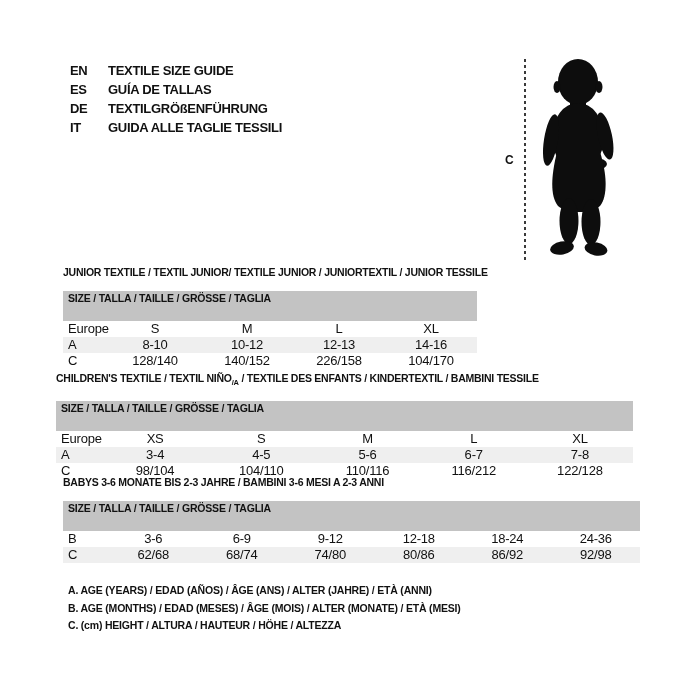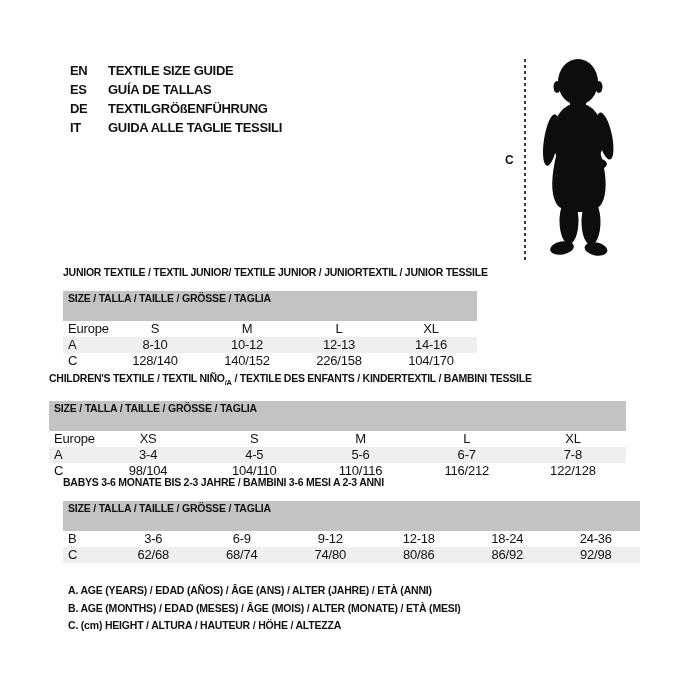--- a/index.html
+++ b/index.html
@@ -21,21 +21,21 @@
   .baby-svg { position:absolute; left:532px; top:56px; }
   .dash-line {
     position:absolute; left:524px; top:59px; width:2px; height:202px;
     background:repeating-linear-gradient(to bottom, #3a3a3a 0 3px, transparent 3px 6px);
   }
   .c-label { position:absolute; left:505px; top:153px; font-weight:bold; font-size:12px; }
 
   
   .section { position:absolute; }
   .sec-0 { left:63px; top:265px; }
-  .sec-1 { left:49px; top:371px; }
+  .sec-1 { left:56px; top:371px; }
   .sec-2 { left:63px; top:475px; }
   .tbl-heading { font-weight:bold; font-size:10.5px; letter-spacing:-0.25px; margin-bottom:11px; white-space:nowrap; }
   .heading-line { line-height:15px; }
   .sub { font-size:7.5px; vertical-align:sub; }
   .sec-0 .tbl { width:414px; }
   .sec-1 .tbl, .sec-2 .tbl { width:577px; }
   .size-bar {
     background:var(--bar,#c3c3c3); height:30px; line-height:14px;
     font-size:10.5px; font-weight:bold; letter-spacing:-0.2px; padding-left:5px; white-space:nowrap;
   }

